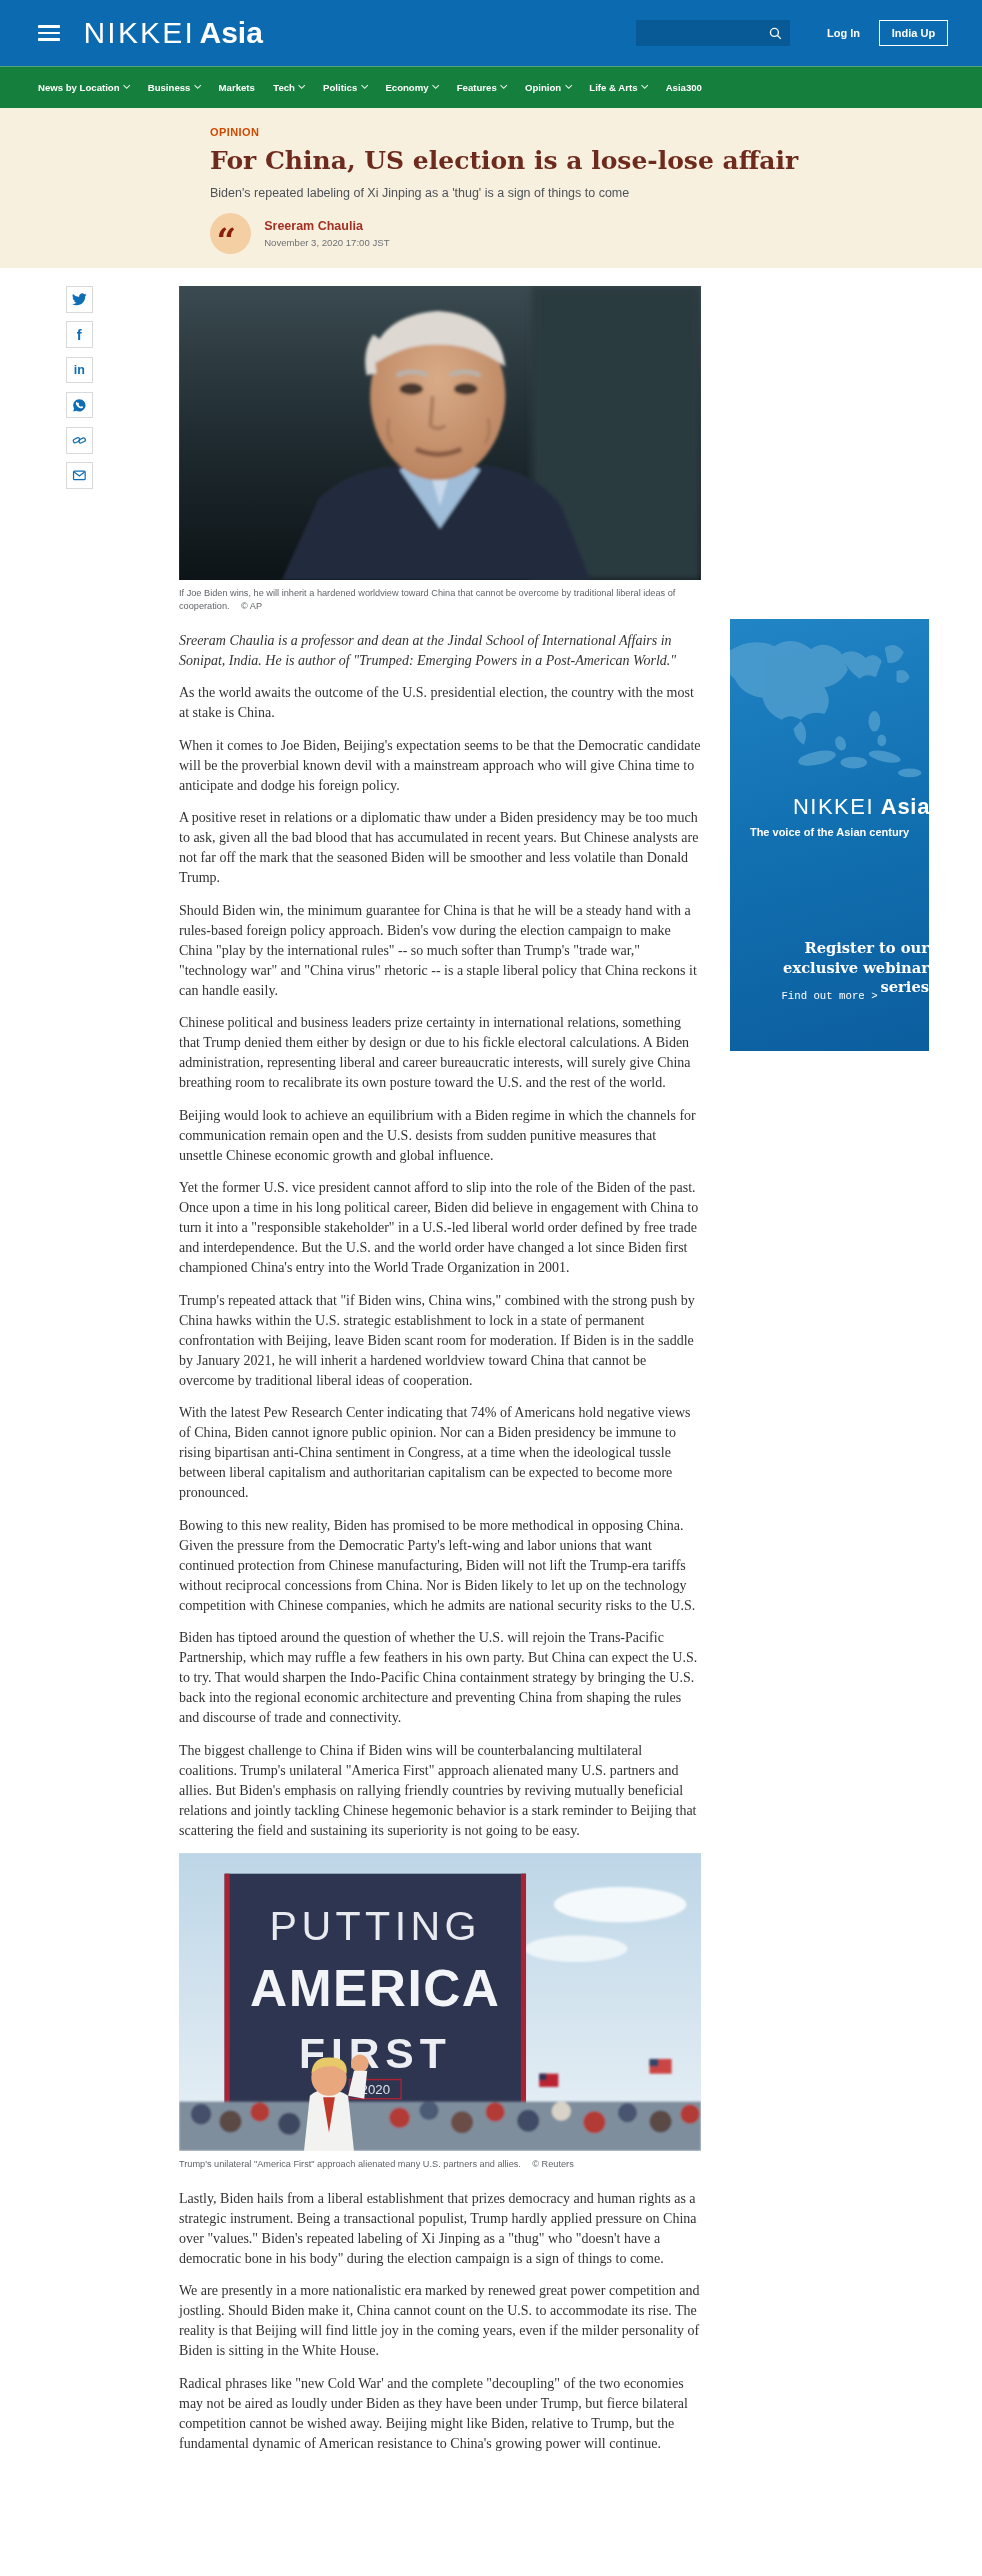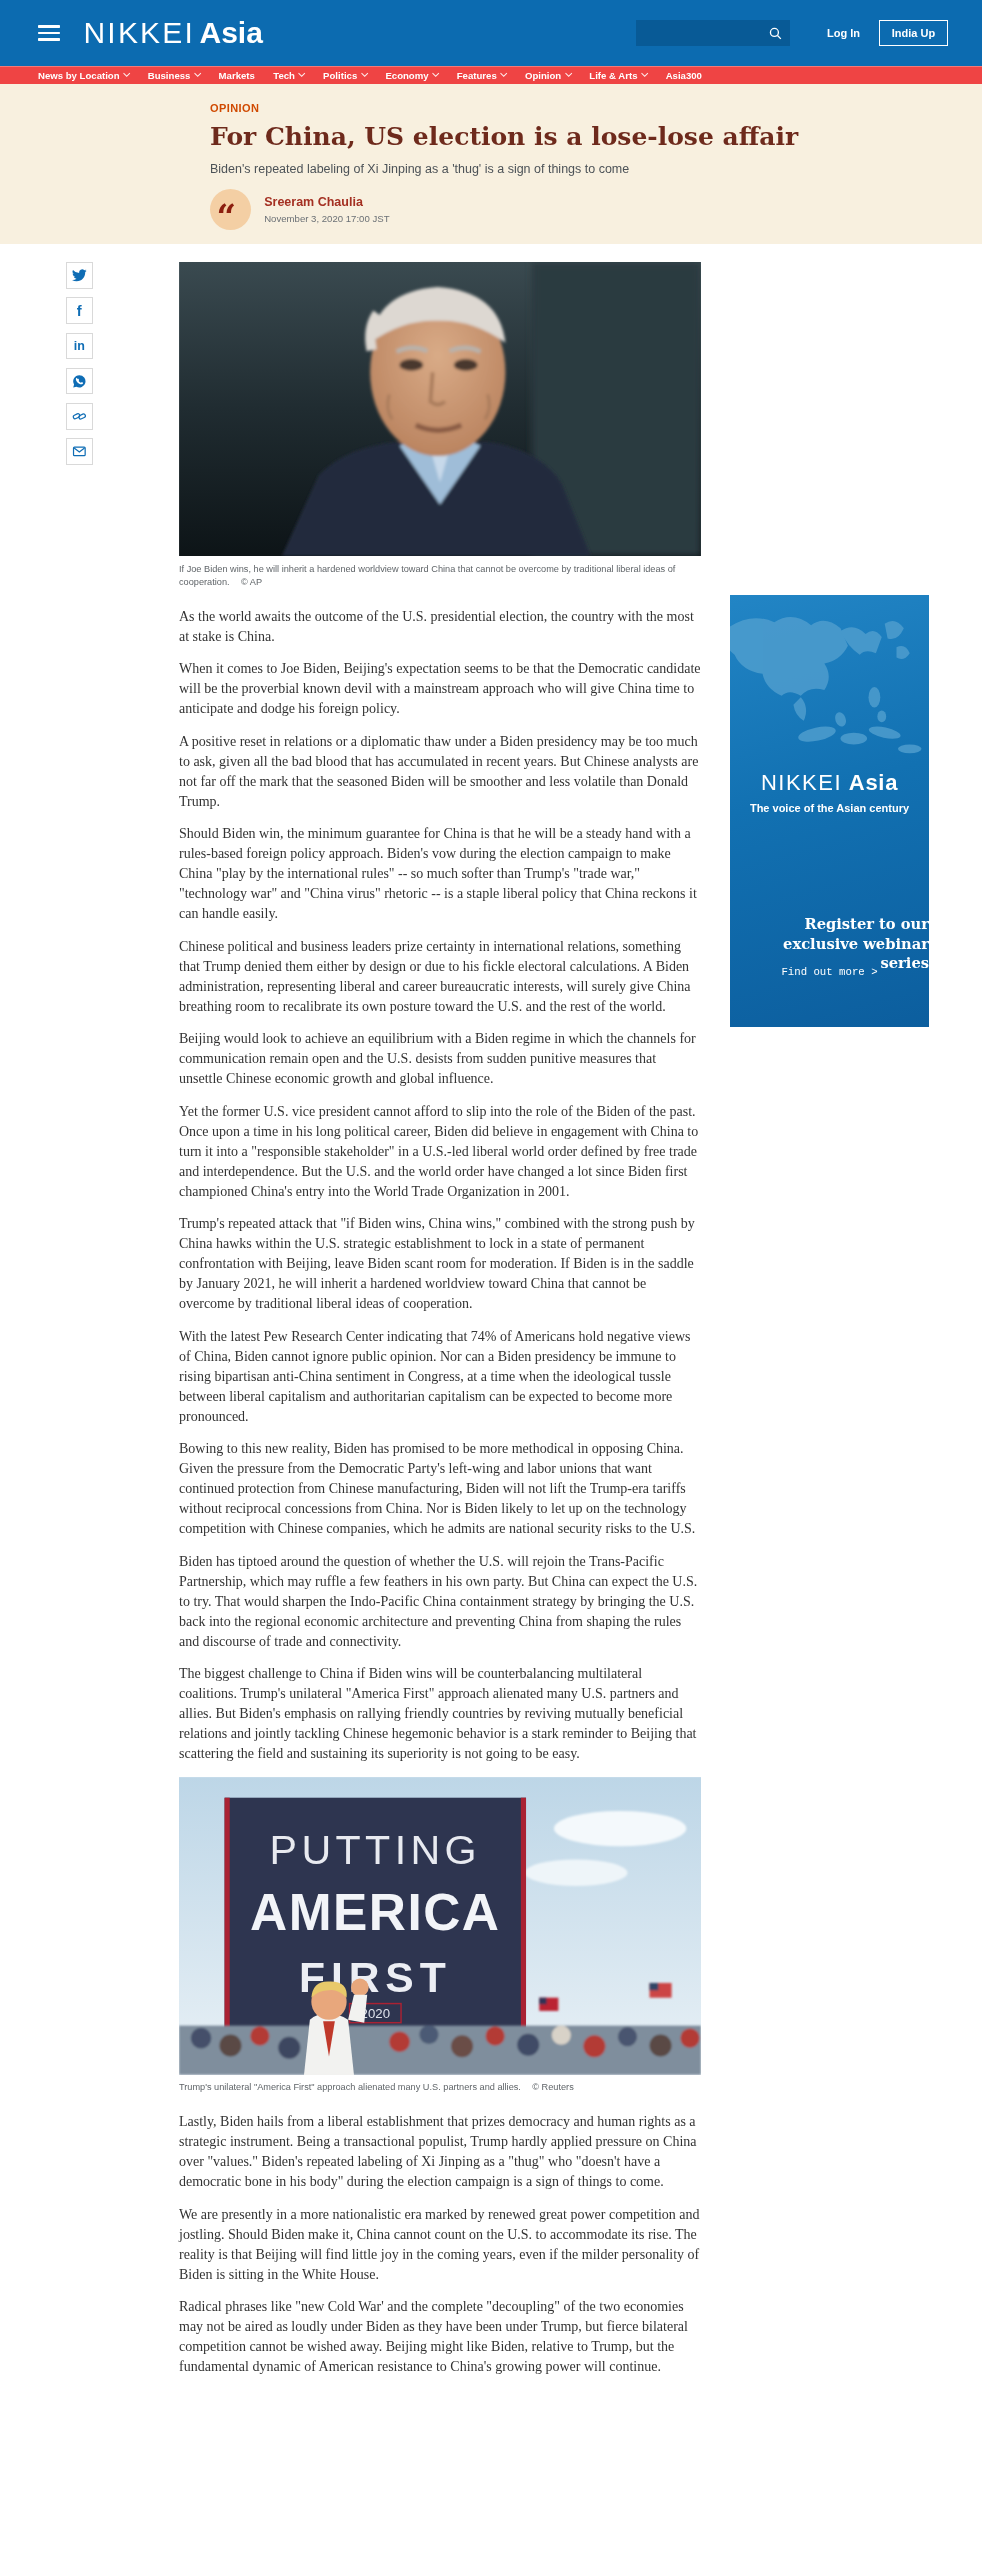--- a/index.html
+++ b/index.html
@@ -26,21 +26,21 @@
     flex:1;border:0;background:transparent;outline:none;color:#fff;
     font-size:10.3px;font-family:"Liberation Sans",sans-serif;min-width:0;
   }
   .login{color:#fff;font-size:11px;font-weight:700;margin-right:19px;cursor:pointer;text-decoration:none;}
   .signup{
     color:#fff;font-size:11px;font-weight:700;border:0.7px solid #ffffff;
     padding:5.9px 11.8px;cursor:pointer;text-decoration:none;
   }
   
   .mainnav{
-    height:18px;background:#ef4444;border-top:0.7px solid rgba(255,255,255,.28);
+    height:42px;background:#15803d;border-top:0.7px solid rgba(255,255,255,.28);
     display:flex;align-items:center;padding:0 38px;box-sizing:border-box;
   }
   .mainnav ul{list-style:none;margin:0;padding:0;display:flex;align-items:center;}
   .mainnav li{
     color:#fff;font-size:9.6px;font-weight:700;margin-right:18.4px;cursor:pointer;
     display:flex;align-items:center;white-space:nowrap;
   }
   .chev{display:inline-block;width:4.4px;height:4.4px;border-right:1.2px solid rgba(255,255,255,.9);
     border-bottom:1.2px solid rgba(255,255,255,.9);transform:rotate(45deg);margin-left:4.4px;margin-top:-2.9px;}
   
@@ -86,21 +86,21 @@
     margin:0 0 12.5px 0;
   }
   p.intro{font-style:italic;}
   
   .ad{
     position:absolute;top:351px;right:0;width:199px;height:432px;cursor:pointer;
     background:linear-gradient(165deg,#2285c5 0%,#1271b2 45%,#0c5e9e 100%);
     overflow:hidden;color:#fff;
   }
   .ad svg.map{position:absolute;top:13.2px;left:0;}
-  .ad-logo{position:absolute;top:175px;width:100%;text-align:center;font-size:22px;letter-spacing:0.7px;}
+  .ad-logo{position:absolute;top:175px;width:100%;text-align:center;font-size:22px;letter-spacing:0.7px;margin-left:32px;}
   .ad-logo .logo-nikkei{letter-spacing:1.5px;}
   .ad-tag{position:absolute;top:207px;width:100%;text-align:center;font-size:11px;font-weight:700;}
   .ad-heading{
     position:absolute;top:319px;width:100%;text-align:right;
     font-family:"DejaVu Serif",serif;font-weight:700;font-size:14.7px;line-height:1.3;
   }
   .ad-cta{
     position:absolute;top:371px;width:100%;text-align:center;
     font-family:Liberation Mono, monospace;font-size:10.7px;
   }
@@ -267,20 +267,21 @@
             <path d="M286 180 Q280 200 290 214" stroke="#a97c5c" stroke-width="4" fill="none"></path>
             <path d="M420 180 Q426 200 416 214" stroke="#a97c5c" stroke-width="4" fill="none"></path>
           </g>
         </svg>
         <figcaption class="caption">
           <span>If Joe Biden wins, he will inherit a hardened worldview toward China that cannot be overcome by traditional liberal ideas of cooperation.</span>
           <span class="credit">© AP</span>
         </figcaption>
       </figure>
 
+      <p class="intro">Sreeram Chaulia is a professor and dean at the Jindal School of International Affairs in Sonipat, India. He is author of "Trumped: Emerging Powers in a Post-American World."</p>
 
       <div>
           <p>As the world awaits the outcome of the U.S. presidential election, the country with the most at stake is China.</p>
           <p>When it comes to Joe Biden, Beijing's expectation seems to be that the Democratic candidate will be the proverbial known devil with a mainstream approach who will give China time to anticipate and dodge his foreign policy.</p>
           <p>A positive reset in relations or a diplomatic thaw under a Biden presidency may be too much to ask, given all the bad blood that has accumulated in recent years. But Chinese analysts are not far off the mark that the seasoned Biden will be smoother and less volatile than Donald Trump.</p>
           <p>Should Biden win, the minimum guarantee for China is that he will be a steady hand with a rules-based foreign policy approach. Biden's vow during the election campaign to make China "play by the international rules" -- so much softer than Trump's "trade war," "technology war" and "China virus" rhetoric -- is a staple liberal policy that China reckons it can handle easily.</p>
           <p>Chinese political and business leaders prize certainty in international relations, something that Trump denied them either by design or due to his fickle electoral calculations. A Biden administration, representing liberal and career bureaucratic interests, will surely give China breathing room to recalibrate its own posture toward the U.S. and the rest of the world.</p>
           <p>Beijing would look to achieve an equilibrium with a Biden regime in which the channels for communication remain open and the U.S. desists from sudden punitive measures that unsettle Chinese economic growth and global influence.</p>
           <p>Yet the former U.S. vice president cannot afford to slip into the role of the Biden of the past. Once upon a time in his long political career, Biden did believe in engagement with China to turn it into a "responsible stakeholder" in a U.S.-led liberal world order defined by free trade and interdependence. But the U.S. and the world order have changed a lot since Biden first championed China's entry into the World Trade Organization in 2001.</p>
           <p>Trump's repeated attack that "if Biden wins, China wins," combined with the strong push by China hawks within the U.S. strategic establishment to lock in a state of permanent confrontation with Beijing, leave Biden scant room for moderation. If Biden is in the saddle by January 2021, he will inherit a hardened worldview toward China that cannot be overcome by traditional liberal ideas of cooperation.</p>

